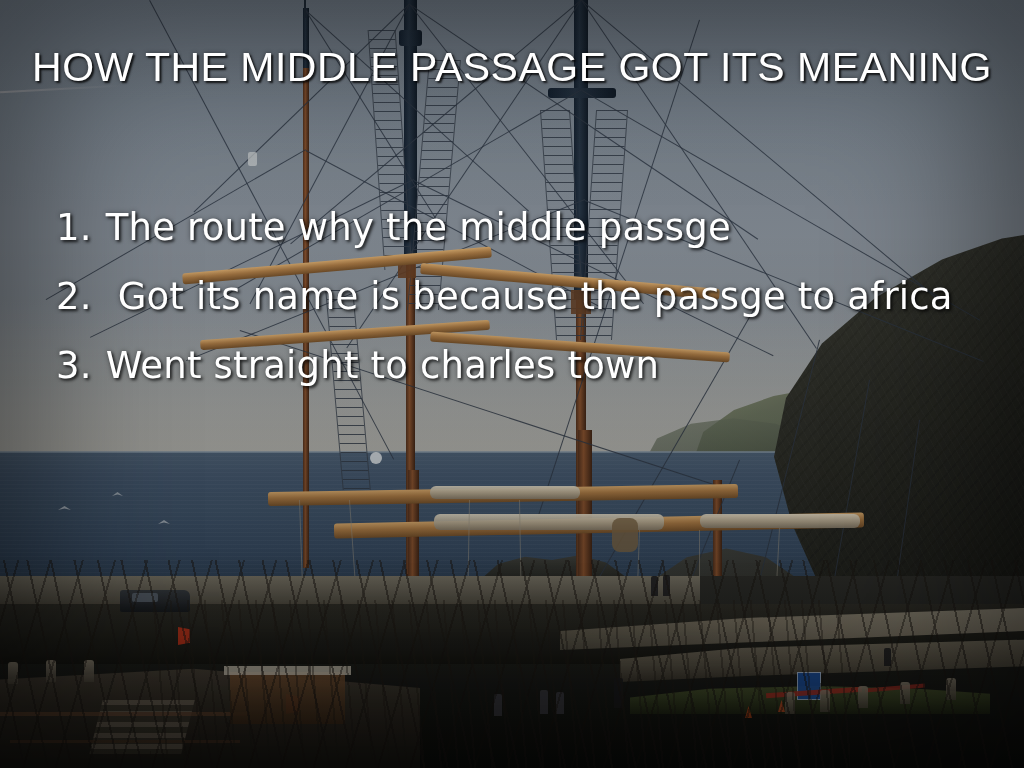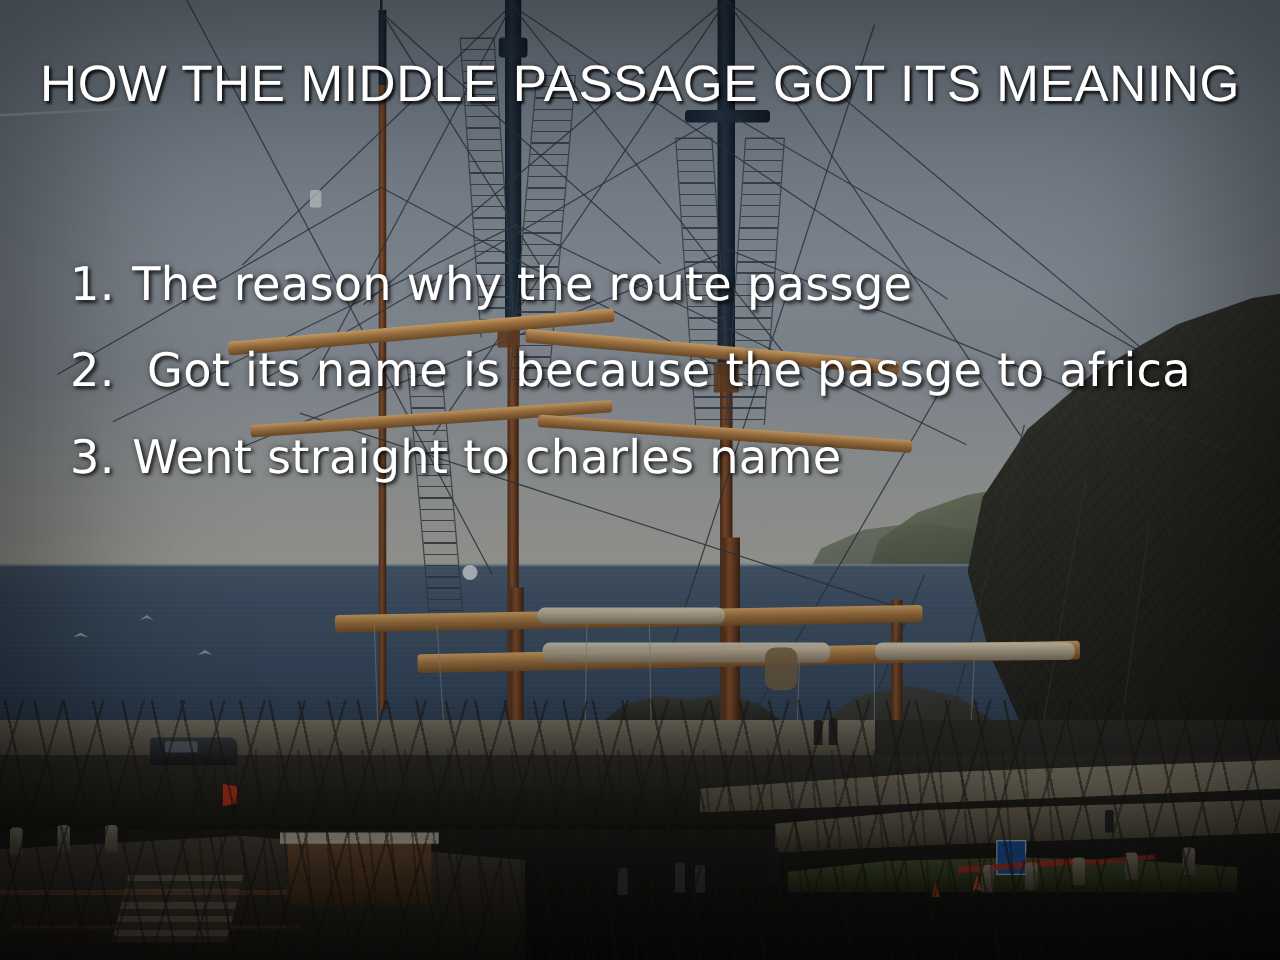--- a/index.html
+++ b/index.html
@@ -293,29 +293,29 @@
   </div>
 
   <div class="text-layer">
 
     <div class="slide-title">HOW THE MIDDLE PASSAGE GOT ITS MEANING</div>
 
     <div class="bullets">
 
       <div class="bullet">
         <span class="num">1.</span>
-        <span class="txt">The reason why the route passge</span>
+        <span class="txt">The route why the middle passge</span>
       </div>
 
       <div class="bullet">
         <span class="num">2.</span>
         <span class="txt"> Got its name is because the passge to africa</span>
       </div>
 
       <div class="bullet">
         <span class="num">3.</span>
-        <span class="txt">Went straight to charles name</span>
+        <span class="txt">Went straight to charles town</span>
       </div>
 
     </div>
   </div>
 
 </div>
 
 </body></html>

